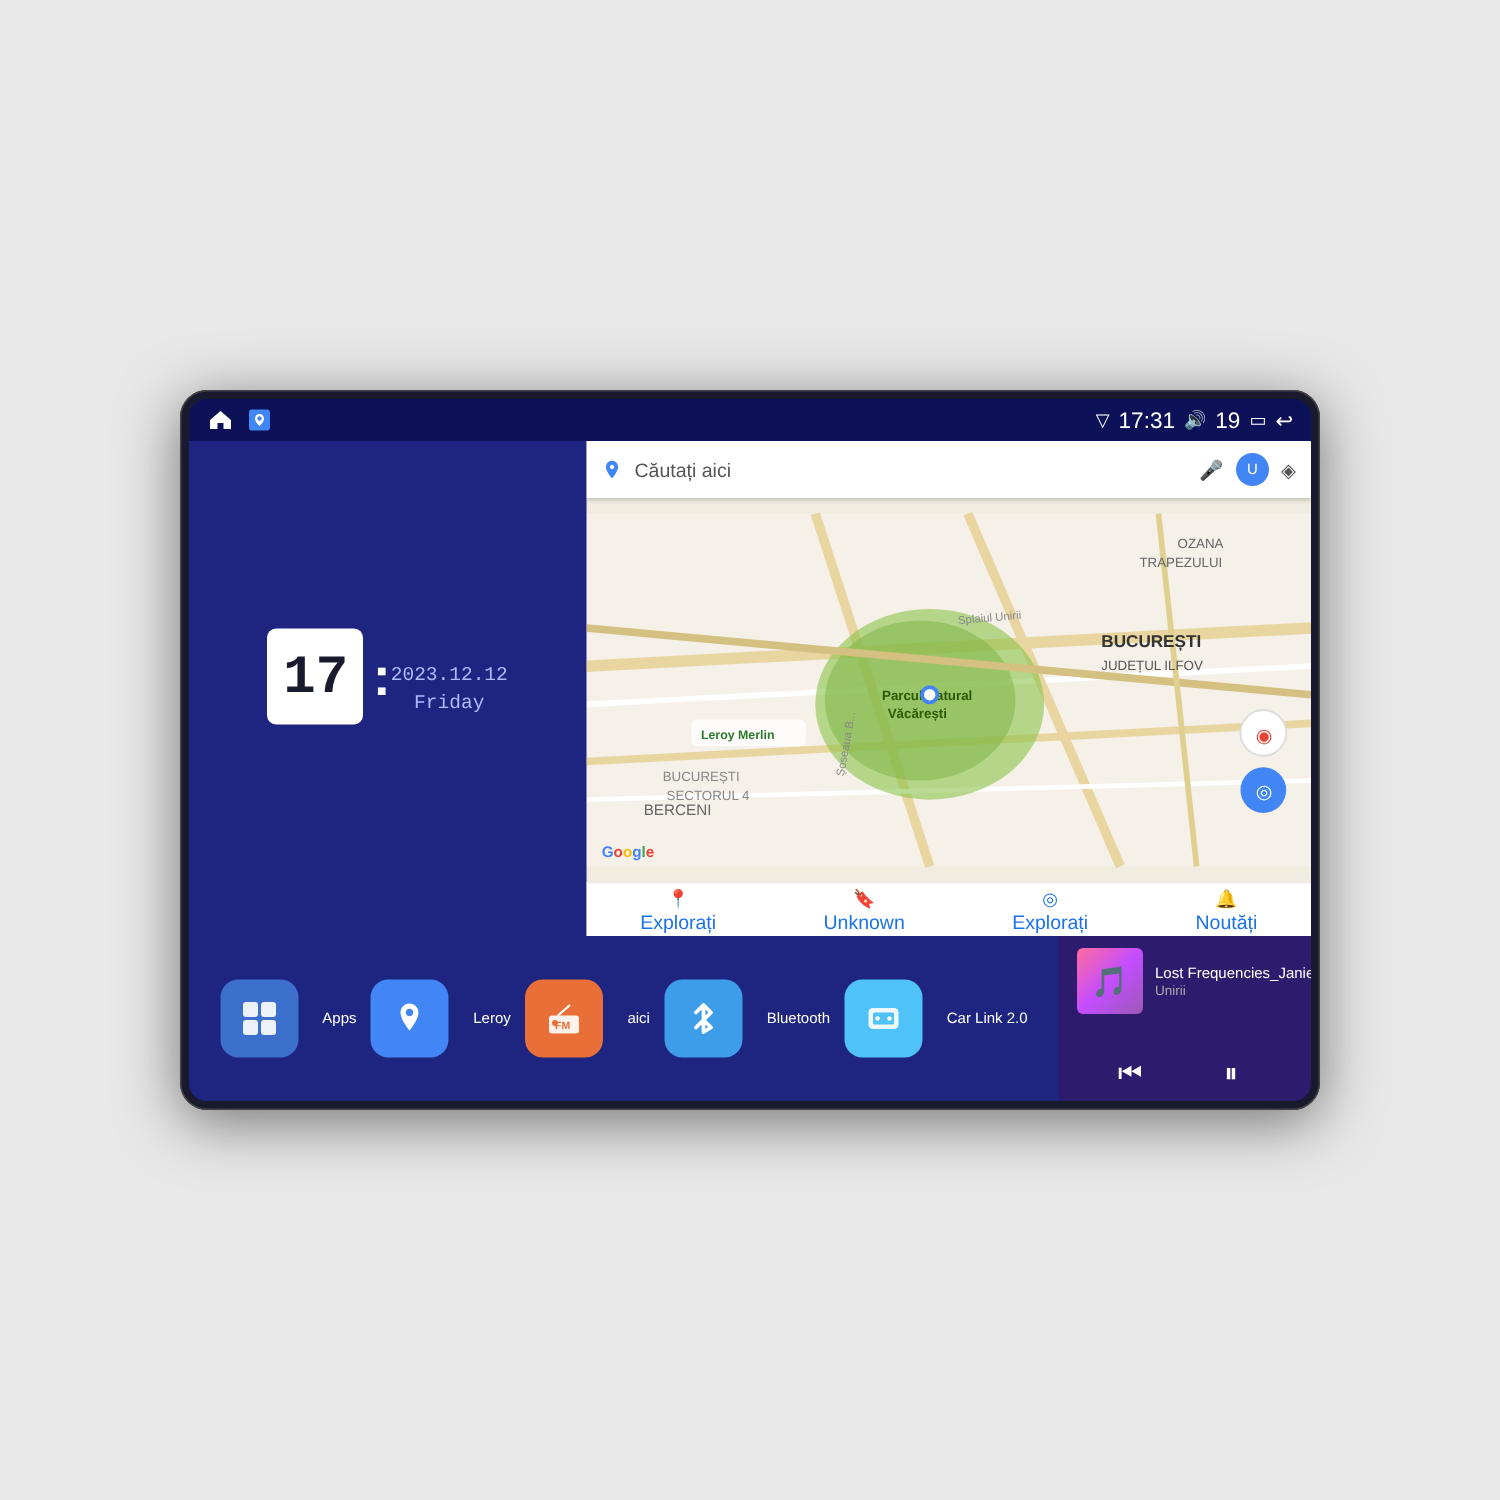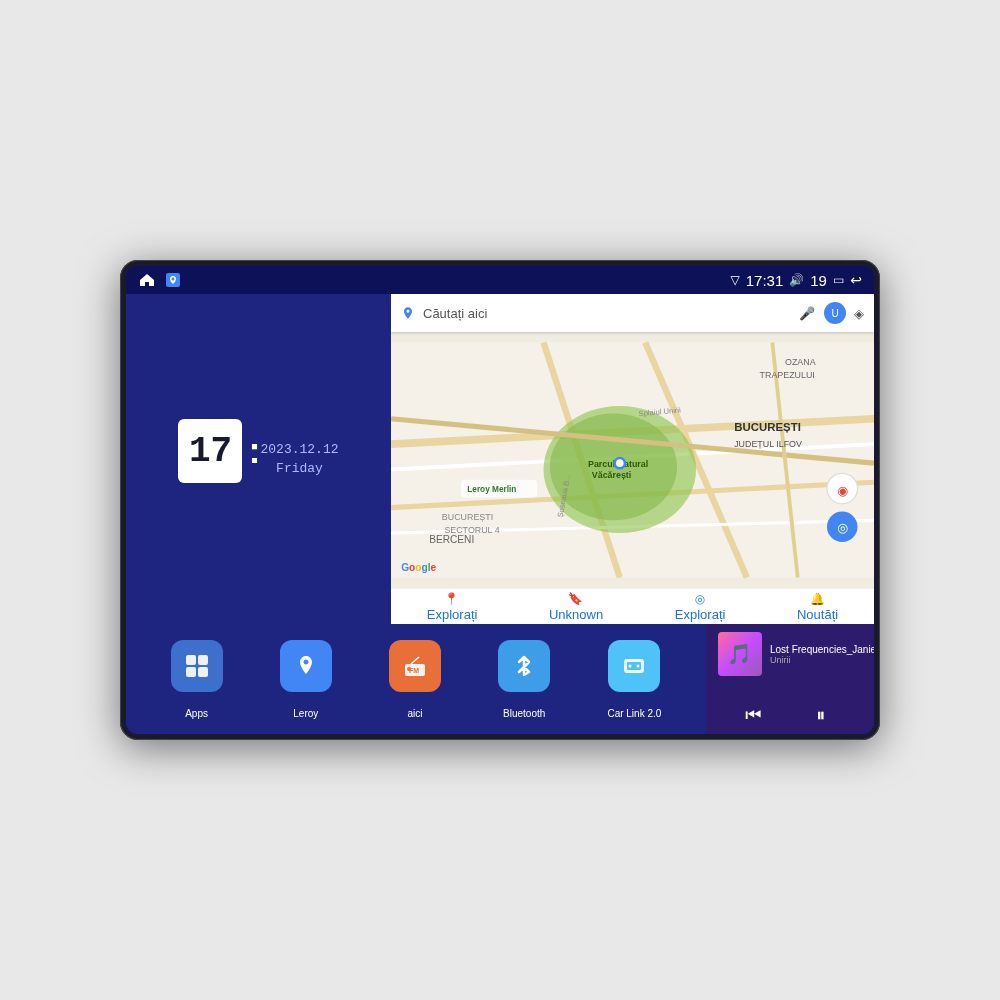--- a/index.html
+++ b/index.html
@@ -205,21 +205,21 @@
       background: #1e2580;
       display: flex;
       align-items: center;
       justify-content: space-around;
       padding: 8px 16px;
       flex-shrink: 0;
     }
 
     .app-icon-item {
       display: flex;
-      flex-direction: column;
+      flex-direction: row;
       align-items: center;
       gap: 16px;
       cursor: pointer;
       justify-content: center;
     }
     .app-icon-circle {
       width: 52px;
       height: 52px;
       border-radius: 12px;
       display: flex;

